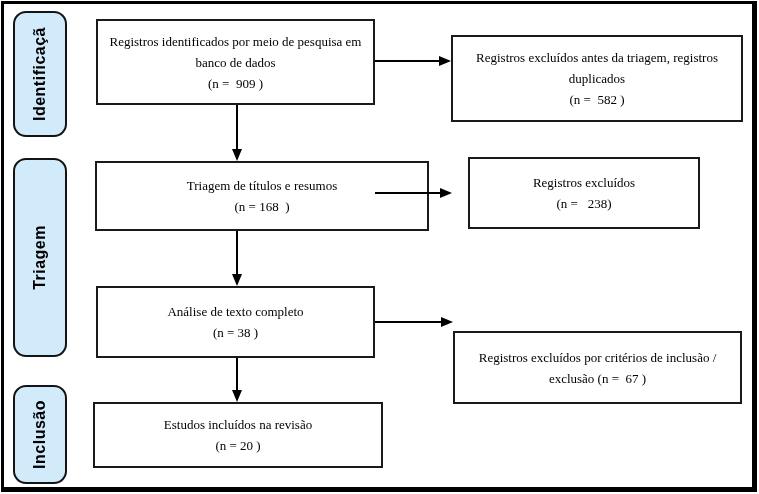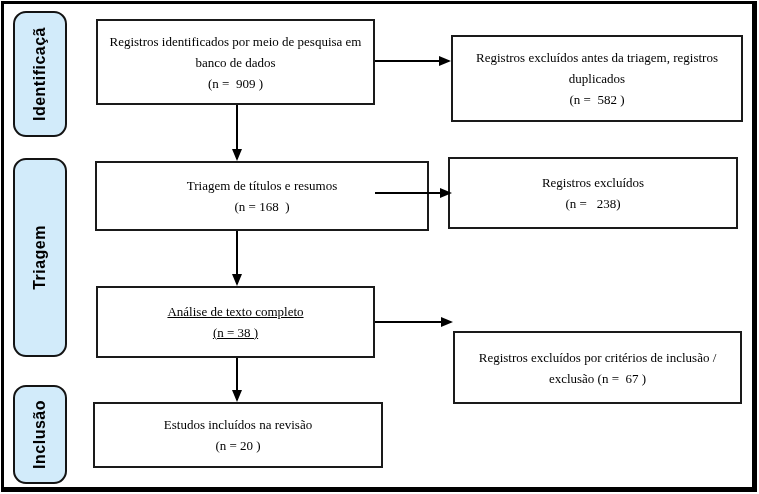--- a/index.html
+++ b/index.html
@@ -61,24 +61,24 @@
     text-align: center;
     font-size: 13px;
     line-height: 21px;
     color: #000000;
     padding: 2px 10px;
   }
   .box p { margin: 0; white-space: pre-wrap; }
 
   #box-identified        { left: 96px;  top: 19px;  width: 279px; height: 86px; }
   #box-screening         { left: 95px;  top: 161px; width: 334px; height: 70px; }
-  #box-fulltext          { left: 96px;  top: 286px; width: 279px; height: 72px; text-decoration: underline; }
+  #box-fulltext          { left: 96px;  top: 286px; width: 279px; height: 72px; }
   #box-included          { left: 93px;  top: 402px; width: 290px; height: 66px; }
   #box-excluded-before   { left: 451px; top: 19px;  width: 292px; height: 87px; margin-top: 16px; }
-  #box-excluded-screen   { left: 448px; top: 157px; width: 290px; height: 72px; }
+  #box-excluded-screen   { left: 468px; top: 157px; width: 232px; height: 72px; }
   #box-excluded-fulltext { left: 453px; top: 283px; width: 289px; height: 73px; margin-top: 48px; }
 
   .arrows {
     position: absolute;
     left: 0;
     top: 0;
     width: 759px;
     height: 494px;
     pointer-events: none;
   }

